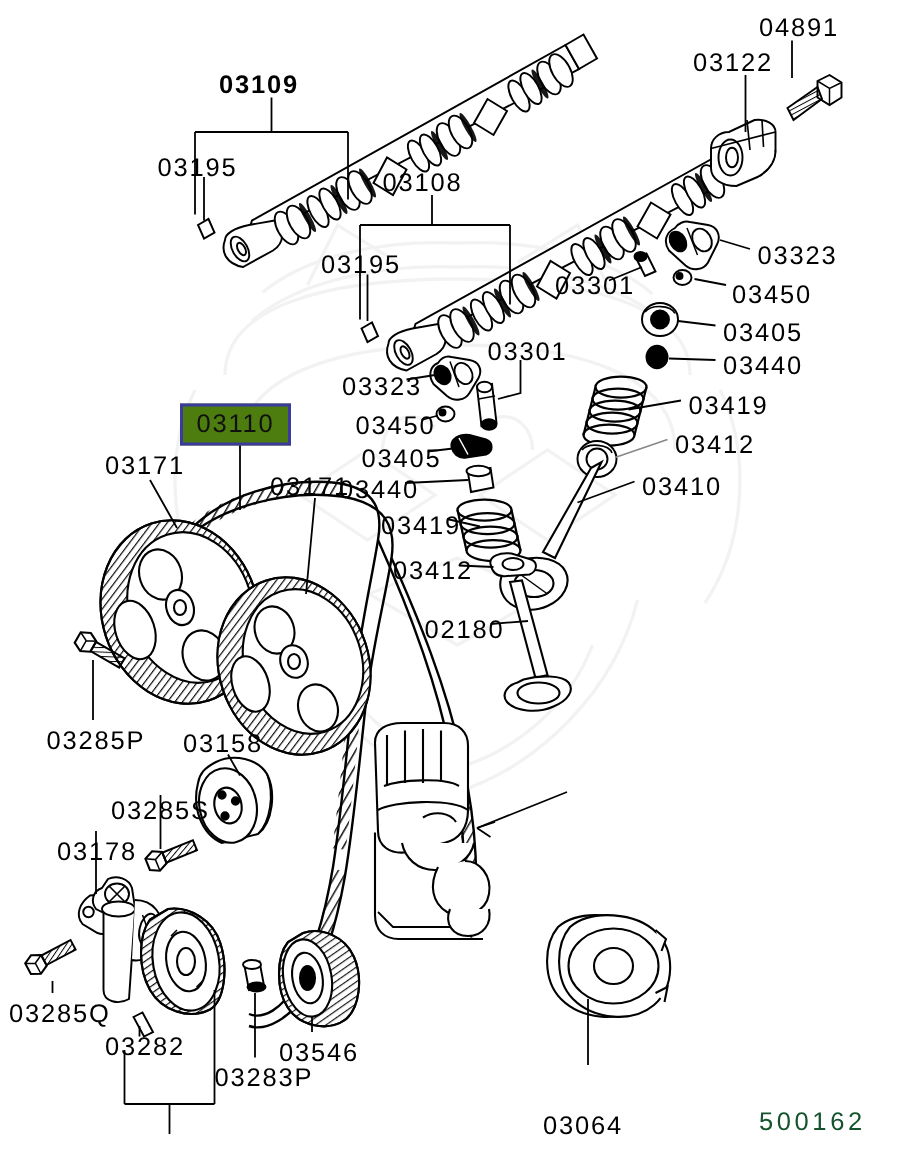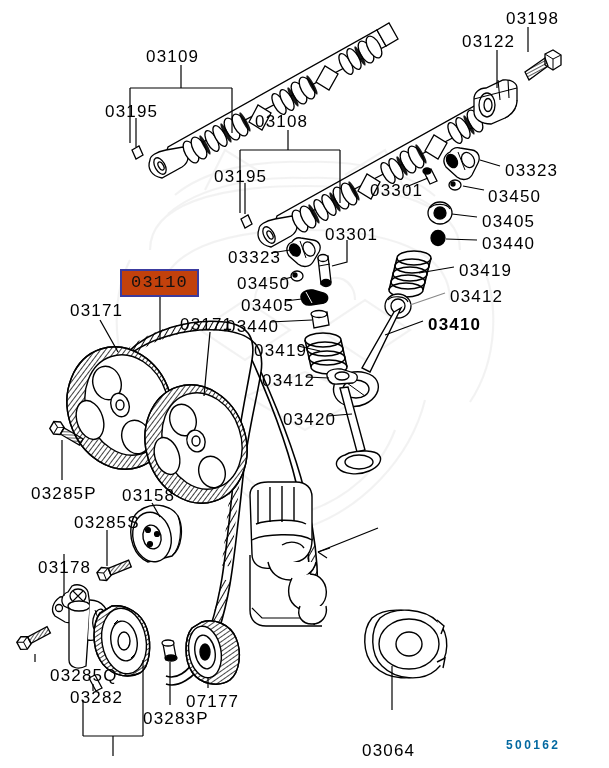--- a/index.html
+++ b/index.html
@@ -2,27 +2,27 @@
 <html><head>
 <meta charset="utf-8">
 <style>
   html,body{margin:0;padding:0;background:#fff;}
   body{width:609px;height:768px;overflow:hidden;
        font-family:"Liberation Sans","DejaVu Sans",sans-serif;}
   #stage{position:relative;width:609px;height:768px;background:#ffffff;}
   #art{position:absolute;left:0;top:0;width:609px;height:768px;}
   .lbl{position:absolute;font-size:17px;letter-spacing:1.2px;color:#000;
        white-space:nowrap;line-height:1;font-family:"Liberation Sans","DejaVu Sans",sans-serif;}
-  .hl{position:absolute;background:#c2410c;border:2px solid #3b3b9e;
+  .hl{position:absolute;background:#4d7c0f;border:2px solid #3b3b9e;
       padding:3px 9px 4px 9px;font-size:17px;letter-spacing:1.2px;color:#111;
-      white-space:nowrap;line-height:1;box-sizing:border-box;font-family:Liberation Mono, monospace;}
+      white-space:nowrap;line-height:1;box-sizing:border-box;}
   .ref{position:absolute;font-size:15px;letter-spacing:1.6px;color:#000;
        border-bottom:1.5px solid #000;padding-bottom:2px;white-space:nowrap;}
-  .foot{position:absolute;font-size:12px;letter-spacing:2.4px;color:#0369a1;
-        font-weight:bold;white-space:nowrap;}
+  .foot{position:absolute;font-size:17px;letter-spacing:2.4px;color:#14532d;
+        font-weight:normal;white-space:nowrap;}
 </style>
 </head>
 <body>
 
 <div id="stage">
 
   <svg id="art" viewBox="0 0 609 768">
     <defs>
       <pattern id="hatch" width="4" height="4" patternUnits="userSpaceOnUse" patternTransform="rotate(55)">
         <line x1="0" y1="0" x2="0" y2="4" stroke="#000" stroke-width="1.6"></line>
@@ -440,56 +440,56 @@
       <path d="M83 736 L83 700"></path>
       <path d="M143 736 L143 660"></path>
 
       <path d="M392 710 L392 666"></path>
 
       <path d="M378 528 L318 552"></path>
       <path d="M318 552 L330 548 M318 552 L327 558"></path>
     </g>
   </svg>
 
-  <div class="lbl" style="left:146px;top:48px;">03109</div>
+  <div class="lbl" style="left:146px;top:48px;font-weight:bold;">03109</div>
   <div class="lbl" style="left:105px;top:103px;">03195</div>
   <div class="lbl" style="left:255px;top:113px;">03108</div>
   <div class="lbl" style="left:214px;top:168px;">03195</div>
-  <div class="lbl" style="left:506px;top:10px;">03198</div>
+  <div class="lbl" style="left:506px;top:10px;">04891</div>
   <div class="lbl" style="left:462px;top:33px;">03122</div>
 
   <div class="lbl" style="left:505px;top:162px;">03323</div>
   <div class="lbl" style="left:370px;top:182px;">03301</div>
   <div class="lbl" style="left:488px;top:188px;">03450</div>
   <div class="lbl" style="left:482px;top:213px;">03405</div>
   <div class="lbl" style="left:482px;top:235px;">03440</div>
   <div class="lbl" style="left:459px;top:262px;">03419</div>
   <div class="lbl" style="left:450px;top:288px;">03412</div>
-  <div class="lbl" style="left:428px;top:316px;font-weight:bold;">03410</div>
+  <div class="lbl" style="left:428px;top:316px;">03410</div>
 
   <div class="lbl" style="left:325px;top:226px;">03301</div>
   <div class="lbl" style="left:228px;top:249px;">03323</div>
   <div class="lbl" style="left:237px;top:275px;">03450</div>
   <div class="lbl" style="left:241px;top:297px;">03405</div>
   <div class="lbl" style="left:226px;top:318px;">03440</div>
   <div class="lbl" style="left:254px;top:342px;">03419</div>
   <div class="lbl" style="left:262px;top:372px;">03412</div>
-  <div class="lbl" style="left:283px;top:411px;">03420</div>
+  <div class="lbl" style="left:283px;top:411px;">02180</div>
 
   <div class="lbl" style="left:70px;top:302px;">03171</div>
   <div class="lbl" style="left:180px;top:316px;">03171</div>
 
   <div class="lbl" style="left:31px;top:485px;">03285P</div>
   <div class="lbl" style="left:122px;top:487px;">03158</div>
-  <div class="lbl" style="left:74px;top:514px;">03285S</div>
+  <div class="lbl" style="left:74px;top:532px;">03285S</div>
   <div class="lbl" style="left:38px;top:559px;">03178</div>
-  <div class="lbl" style="left:6px;top:667px;margin-left:44px;">03285Q</div>
+  <div class="lbl" style="left:6px;top:667px;">03285Q</div>
   <div class="lbl" style="left:70px;top:689px;">03282</div>
   <div class="lbl" style="left:143px;top:710px;">03283P</div>
-  <div class="lbl" style="left:186px;top:693px;">07177</div>
+  <div class="lbl" style="left:186px;top:693px;">03546</div>
   <div class="lbl" style="left:87px;top:784px;">03038</div>
   <div class="lbl" style="left:362px;top:714px;margin-top:28px;">03064</div>
 
   <div class="hl" style="left:120px;top:269px;">03110</div>
 
 
   <div class="foot" style="left:506px;top:738px;">500162</div>
 
 </div>
 

